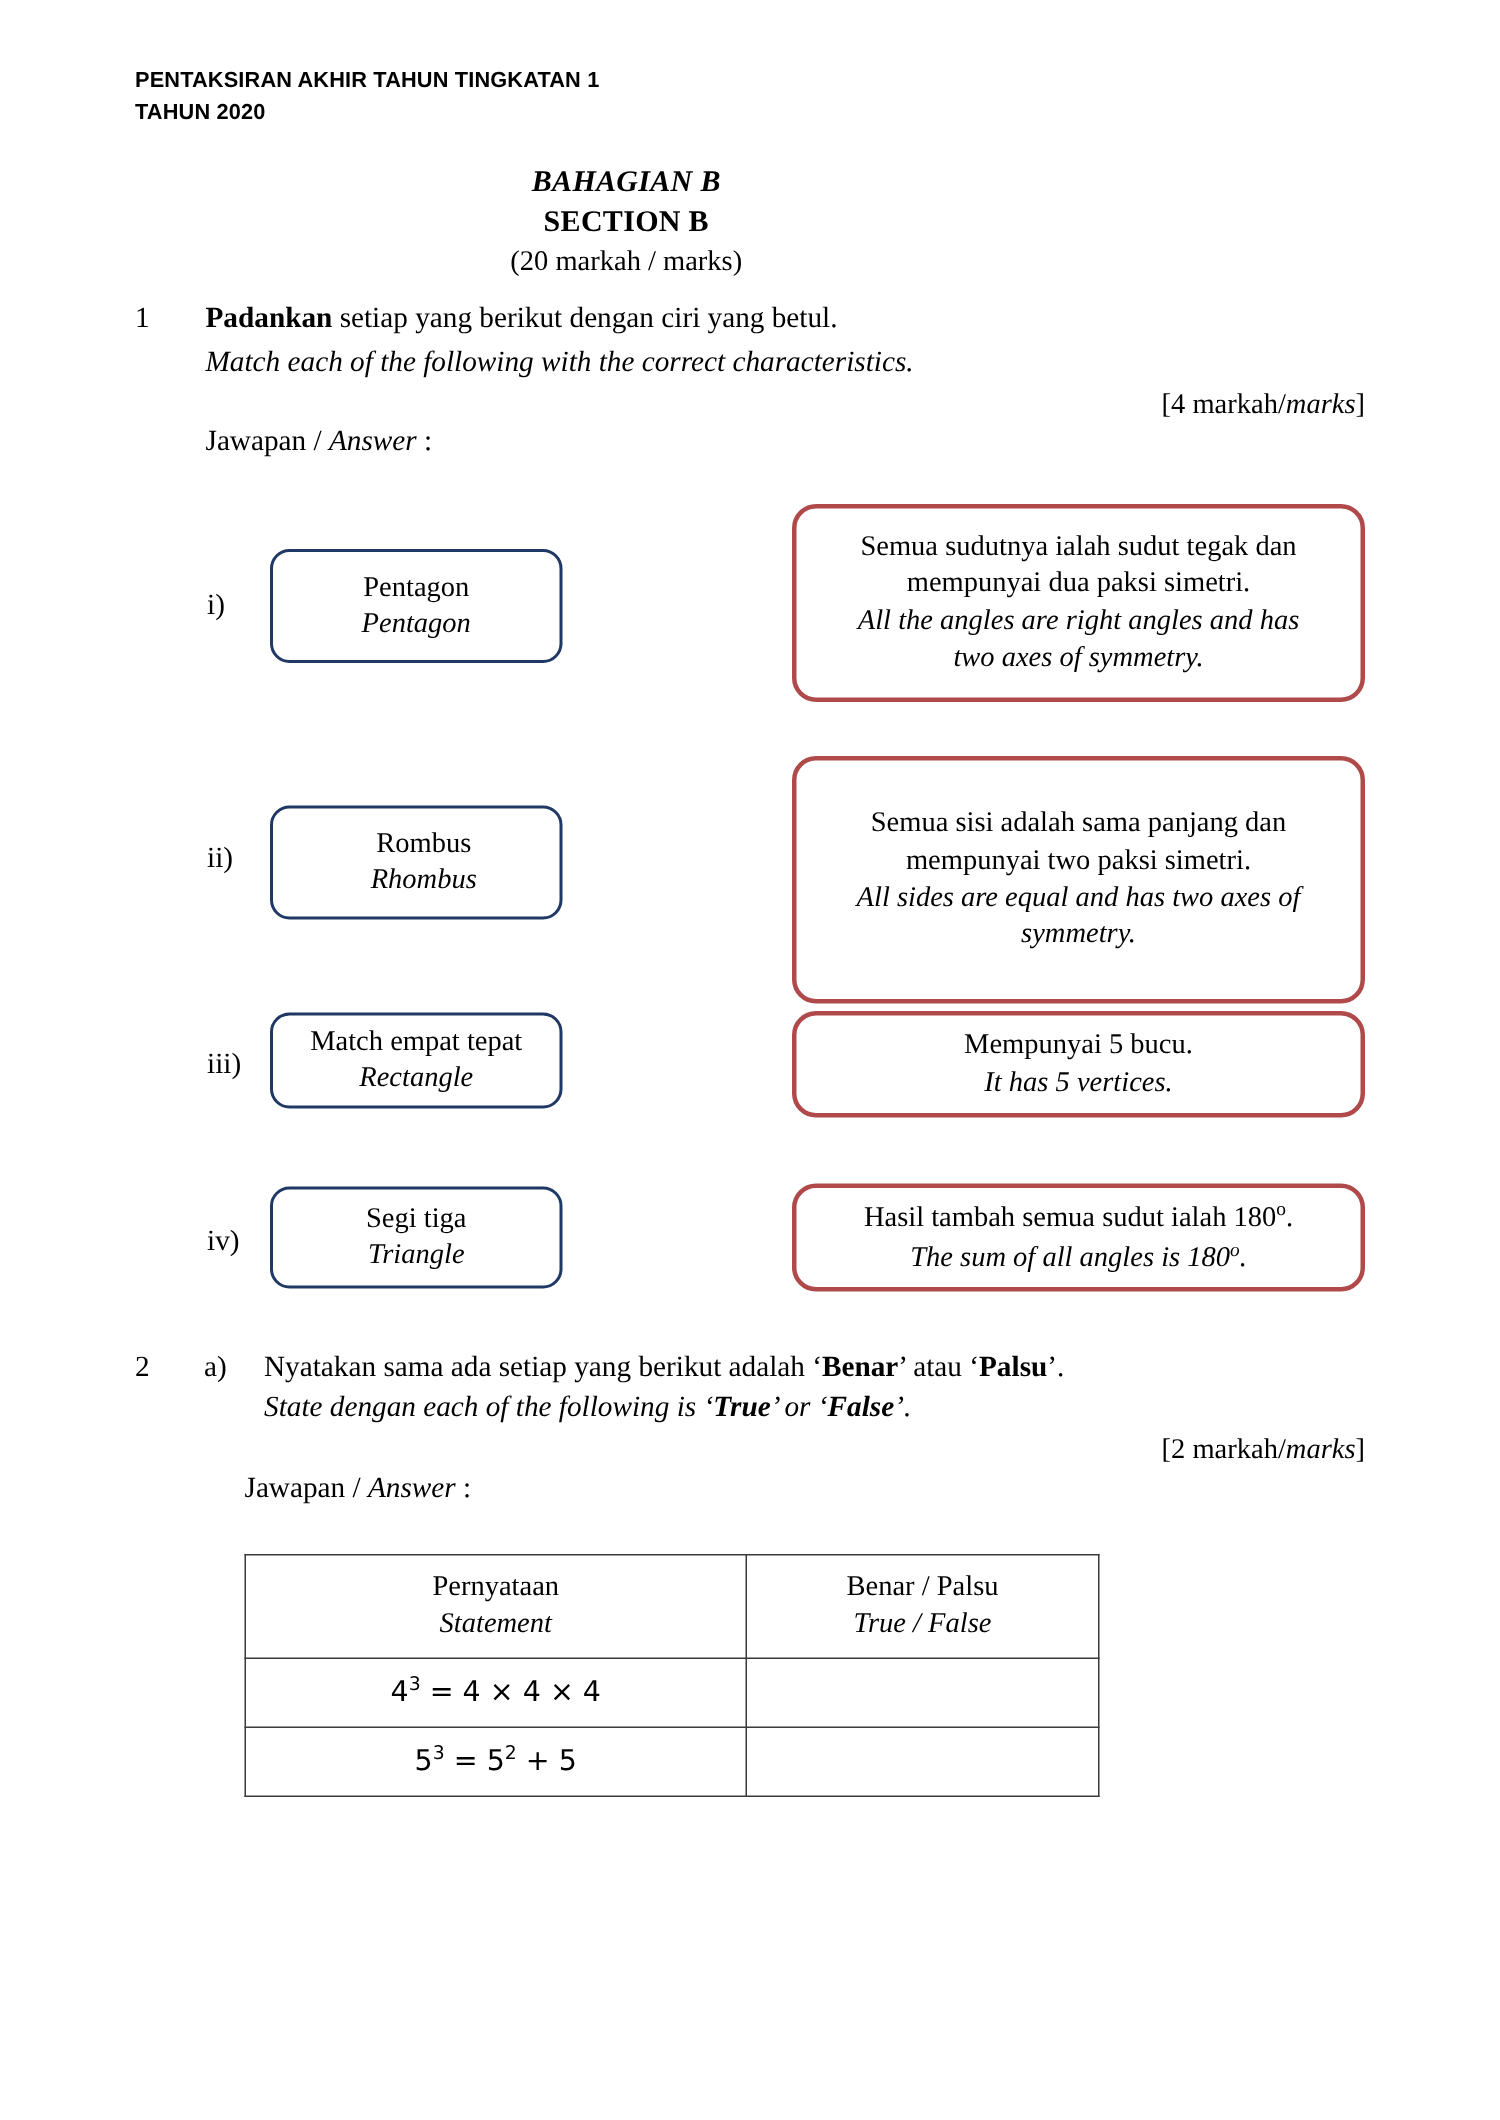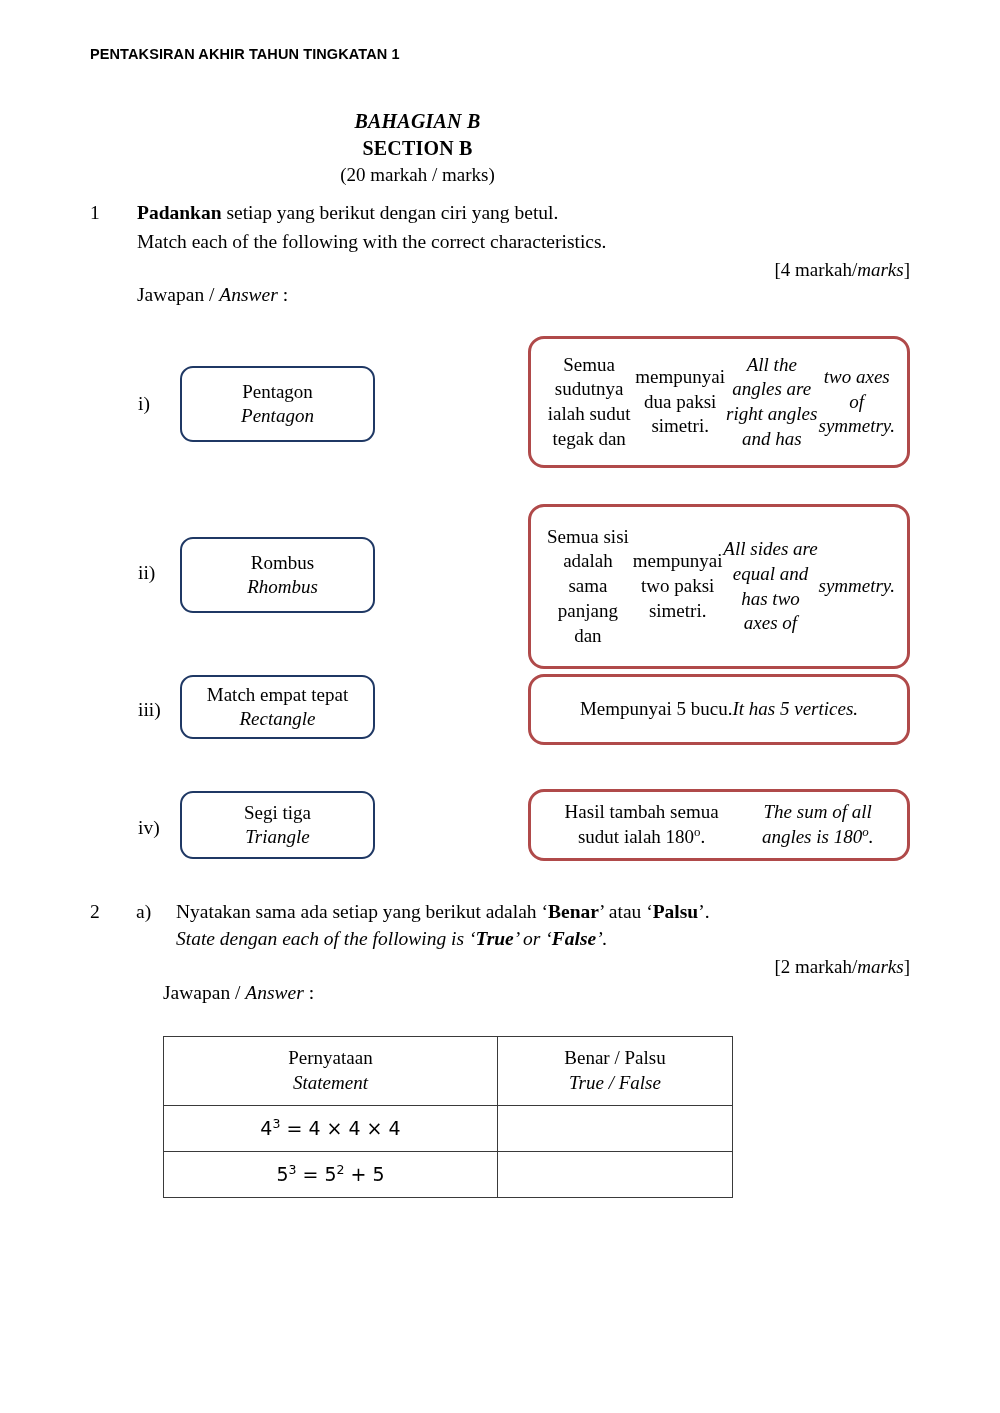--- a/index.html
+++ b/index.html
@@ -64,20 +64,21 @@
     left: 137px;
     top: 202px;
     font-size: 19.5px;
   }
   .q1-line1 b { font-weight: bold; }
   .q1-line2 {
     position: absolute;
     left: 137px;
     top: 231px;
     font-size: 19.5px;
+    font-style: italic;
   }
   .q1-marks {
     position: absolute;
     right: 90px;
     top: 259px;
     font-size: 19px;
   }
   .q1-marks i { font-style: italic; }
   .q1-answer {
     position: absolute;
@@ -126,21 +127,21 @@
 
   .right-box {
     position: absolute;
     left: 528px;
     width: 382px;
     border: 3px solid #b04a4a;
     border-radius: 16px;
     background: #ffffff;
     box-sizing: border-box;
     display: flex;
-    flex-direction: row;
+    flex-direction: column;
     align-items: center;
     justify-content: center;
     text-align: center;
     line-height: 1.30;
     font-size: 19px;
     padding: 0 12px;
   }
   .right-box .en-it { font-style: italic; }
   .sup { font-size: 0.68em; vertical-align: super; }
 
@@ -231,20 +232,21 @@
     font-family: "DejaVu Sans", "Liberation Sans", sans-serif;
     font-size: 19px;
   }
   .math sup { font-size: 0.66em; }
 </style>
 </head>
 <body>
 
 <div class="doc-header">
   <div>PENTAKSIRAN AKHIR TAHUN TINGKATAN 1</div>
+  <div>TAHUN 2020</div>
 </div>
 
 <div class="section-block">
   <div class="bm">BAHAGIAN B</div>
   <div class="en">SECTION B</div>
   <div class="marks">(20 markah / marks)</div>
 </div>
 
 <div class="q1-num">1</div>
 <div class="q1-line1"><b>Padankan</b><span> setiap yang berikut dengan ciri yang betul.</span></div>

